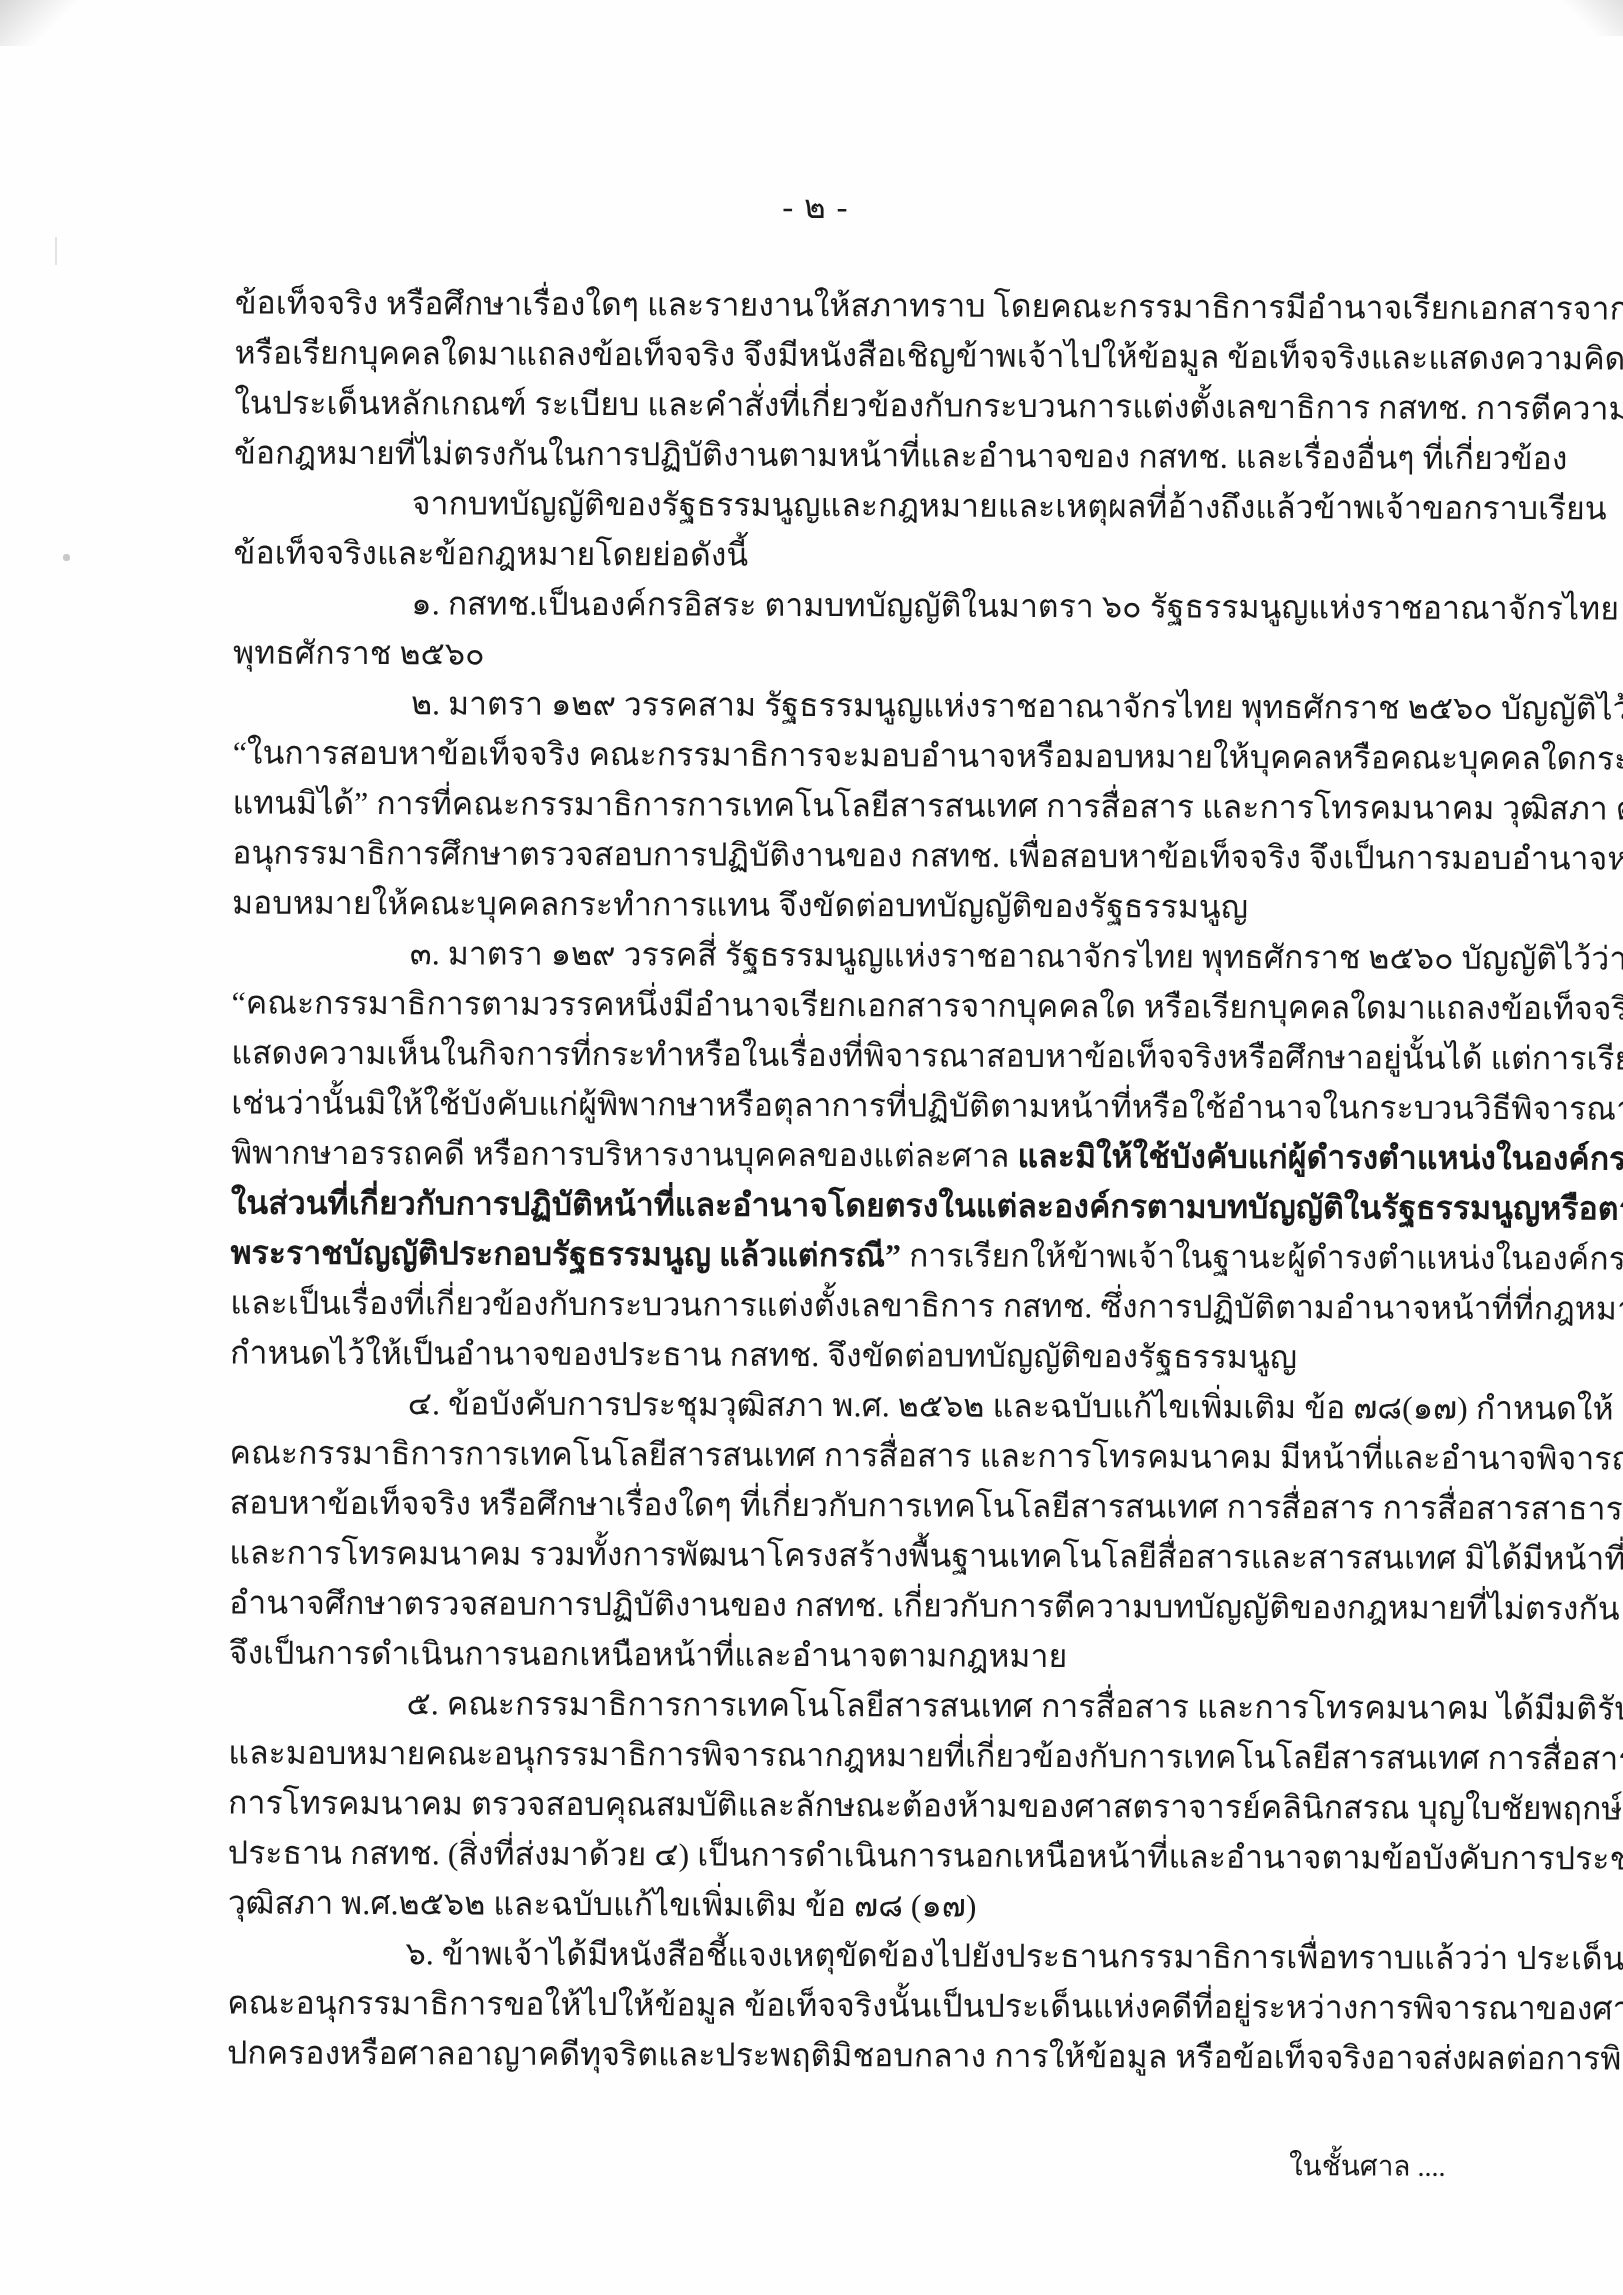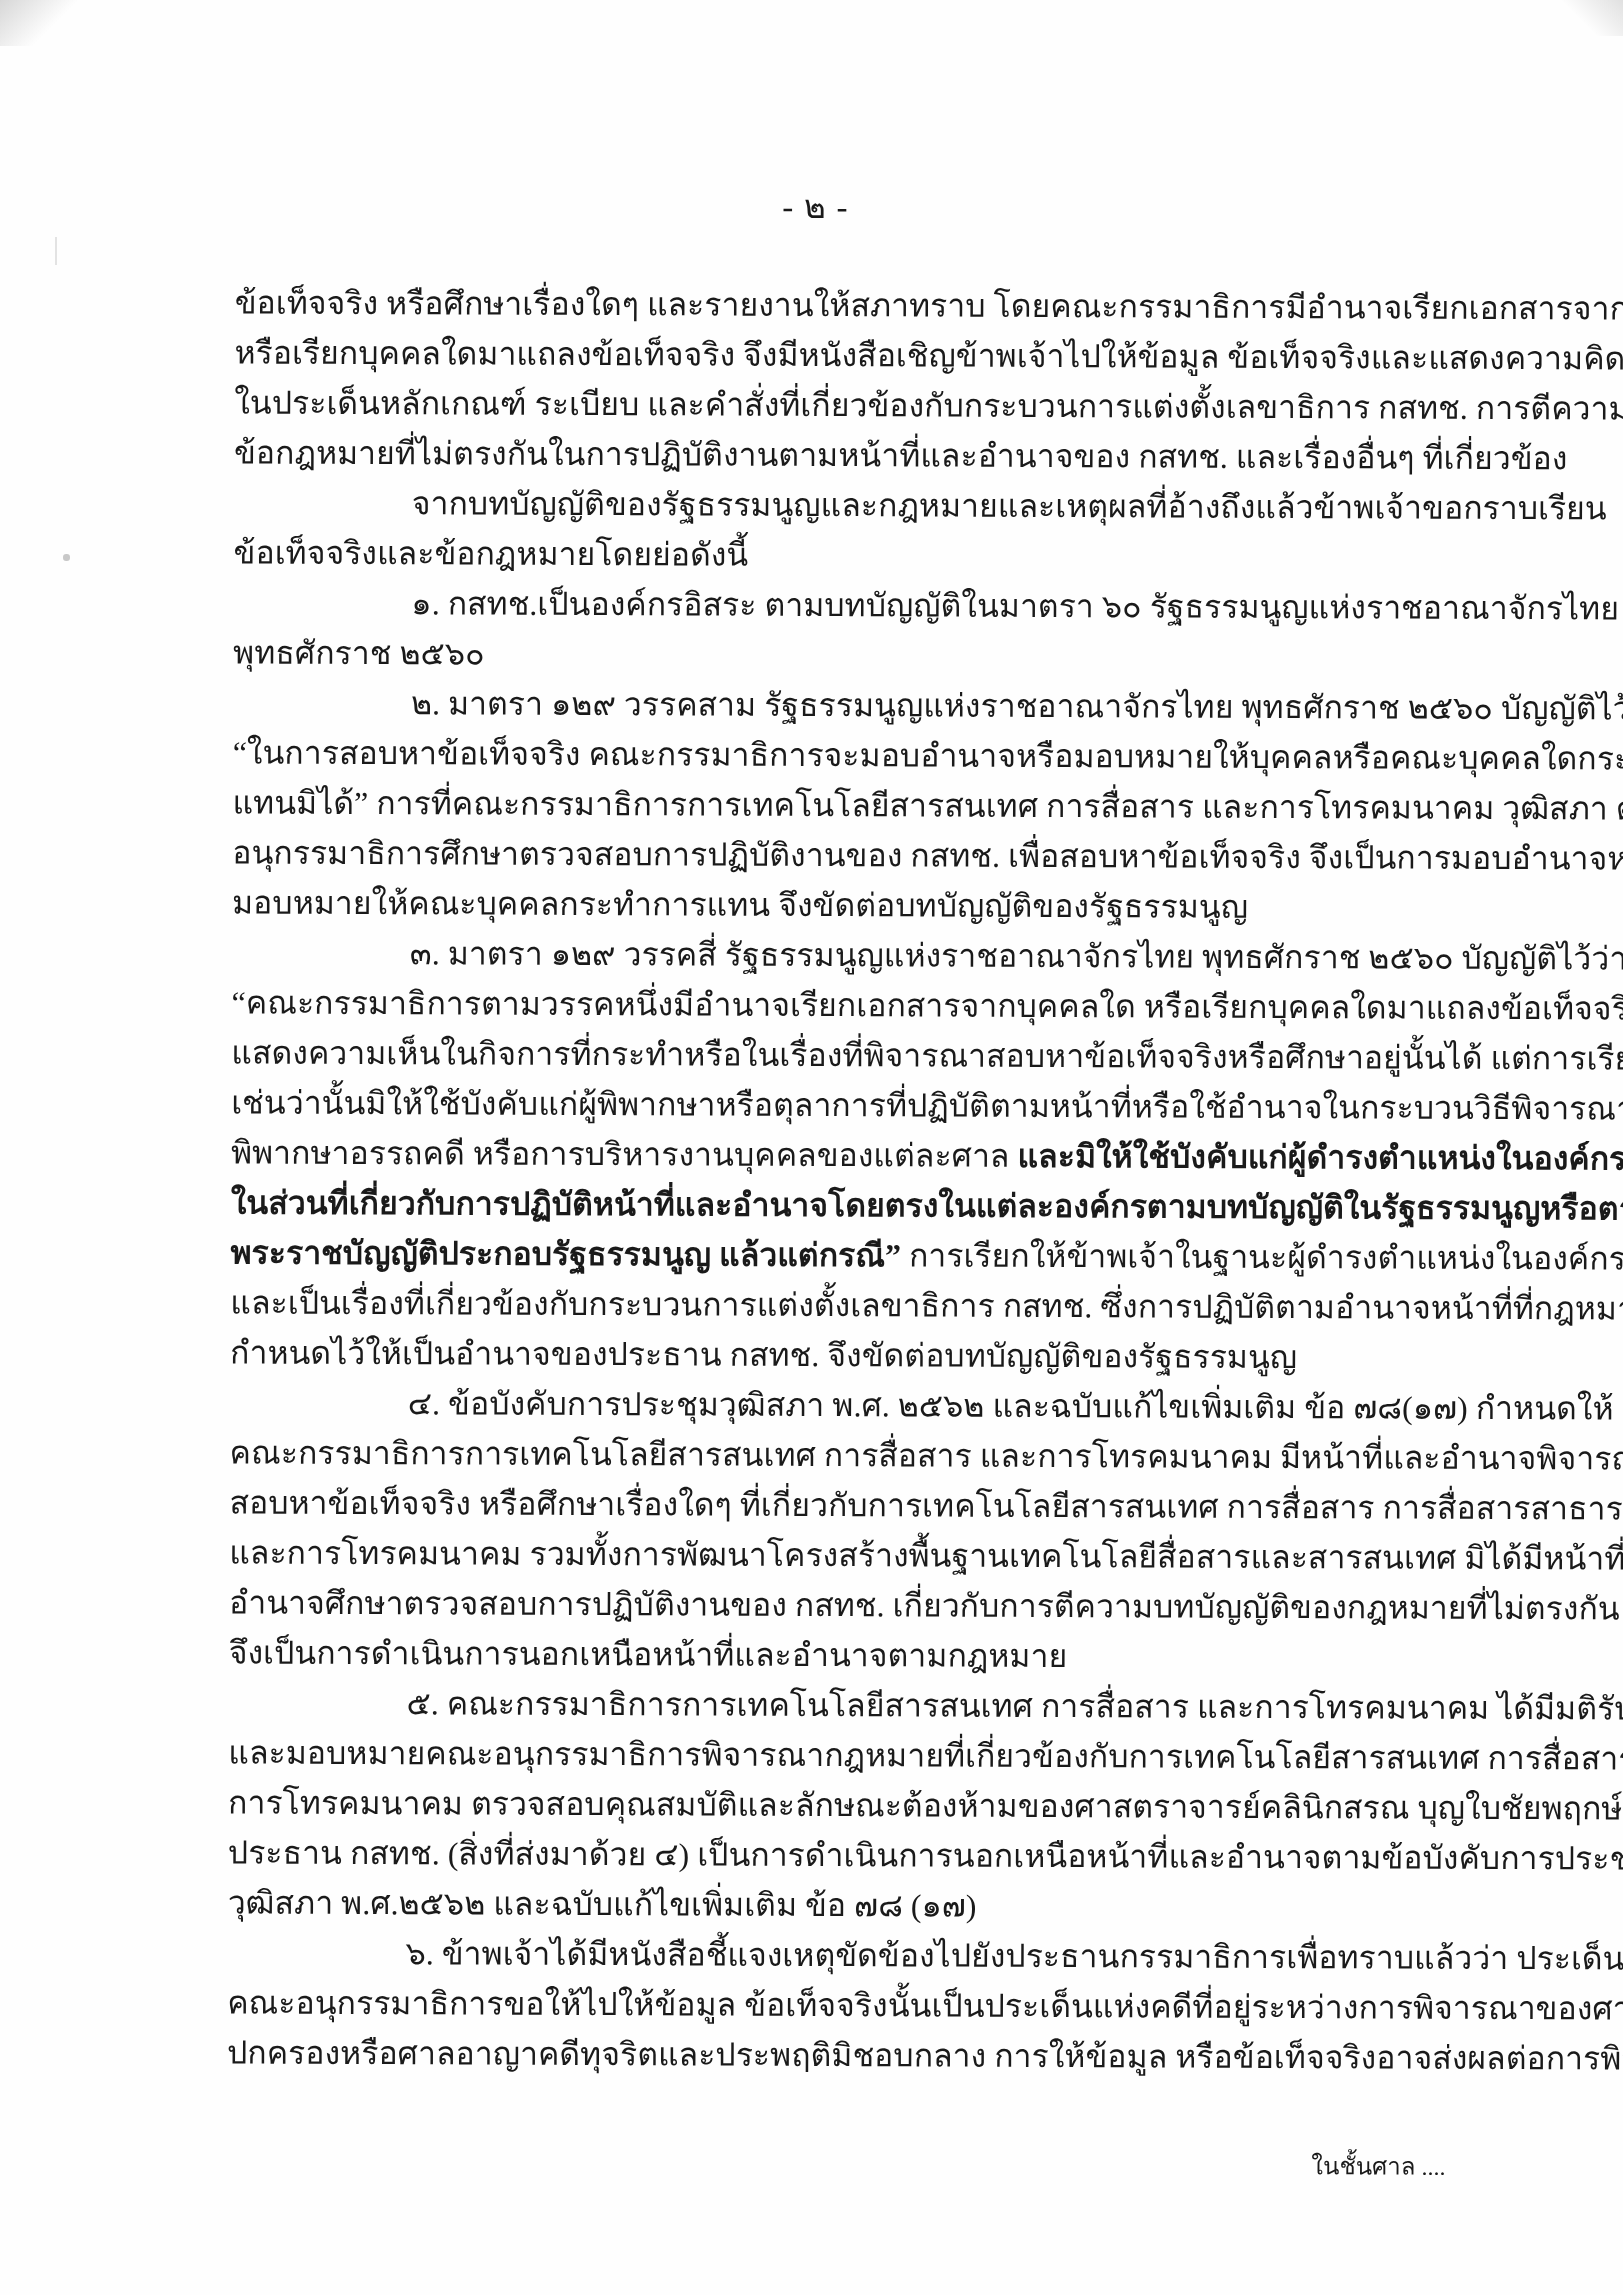--- a/index.html
+++ b/index.html
@@ -48,21 +48,21 @@
     height: 50px;
     line-height: 50px;
     white-space: nowrap;
   }
   .line.indent { padding-left: 178px; }
   .seg.bold { font-weight: bold; }
   .catchword {
     position: absolute;
     top: 2139px;
     right: 173px;
-    font-size: 24px;
+    font-size: 28px;
     line-height: 50px;
   }
   
   .corner-tl {
     position: absolute; top: 0; left: 0;
     width: 98px; height: 46px;
     background: linear-gradient(135deg, rgba(110,110,110,0.55) 0%, rgba(110,110,110,0.0) 55%);
     opacity: 0.5;
   }
   .corner-tr {

